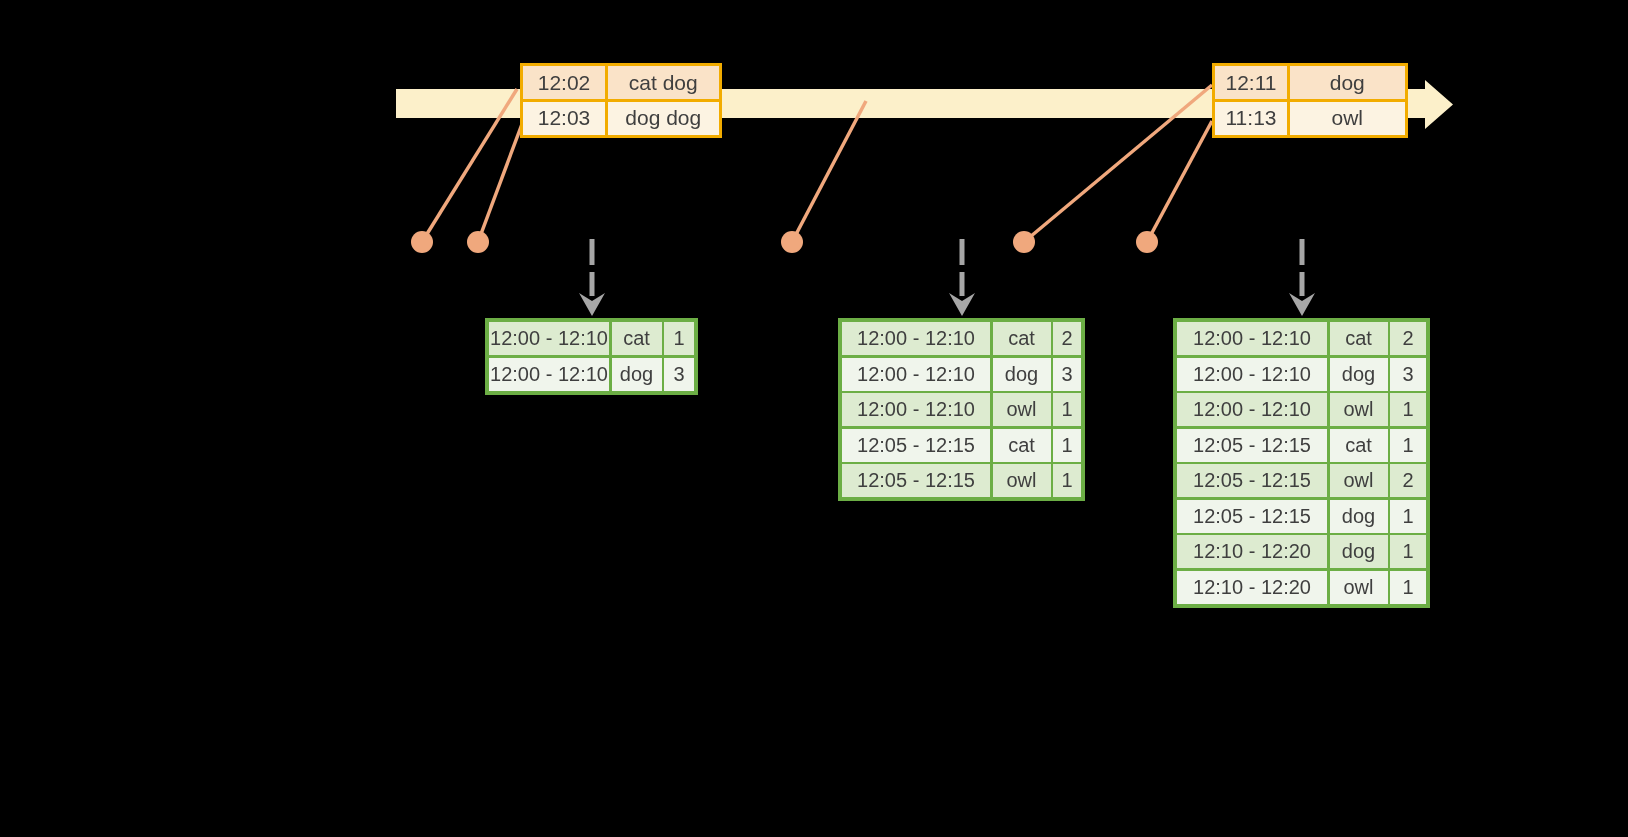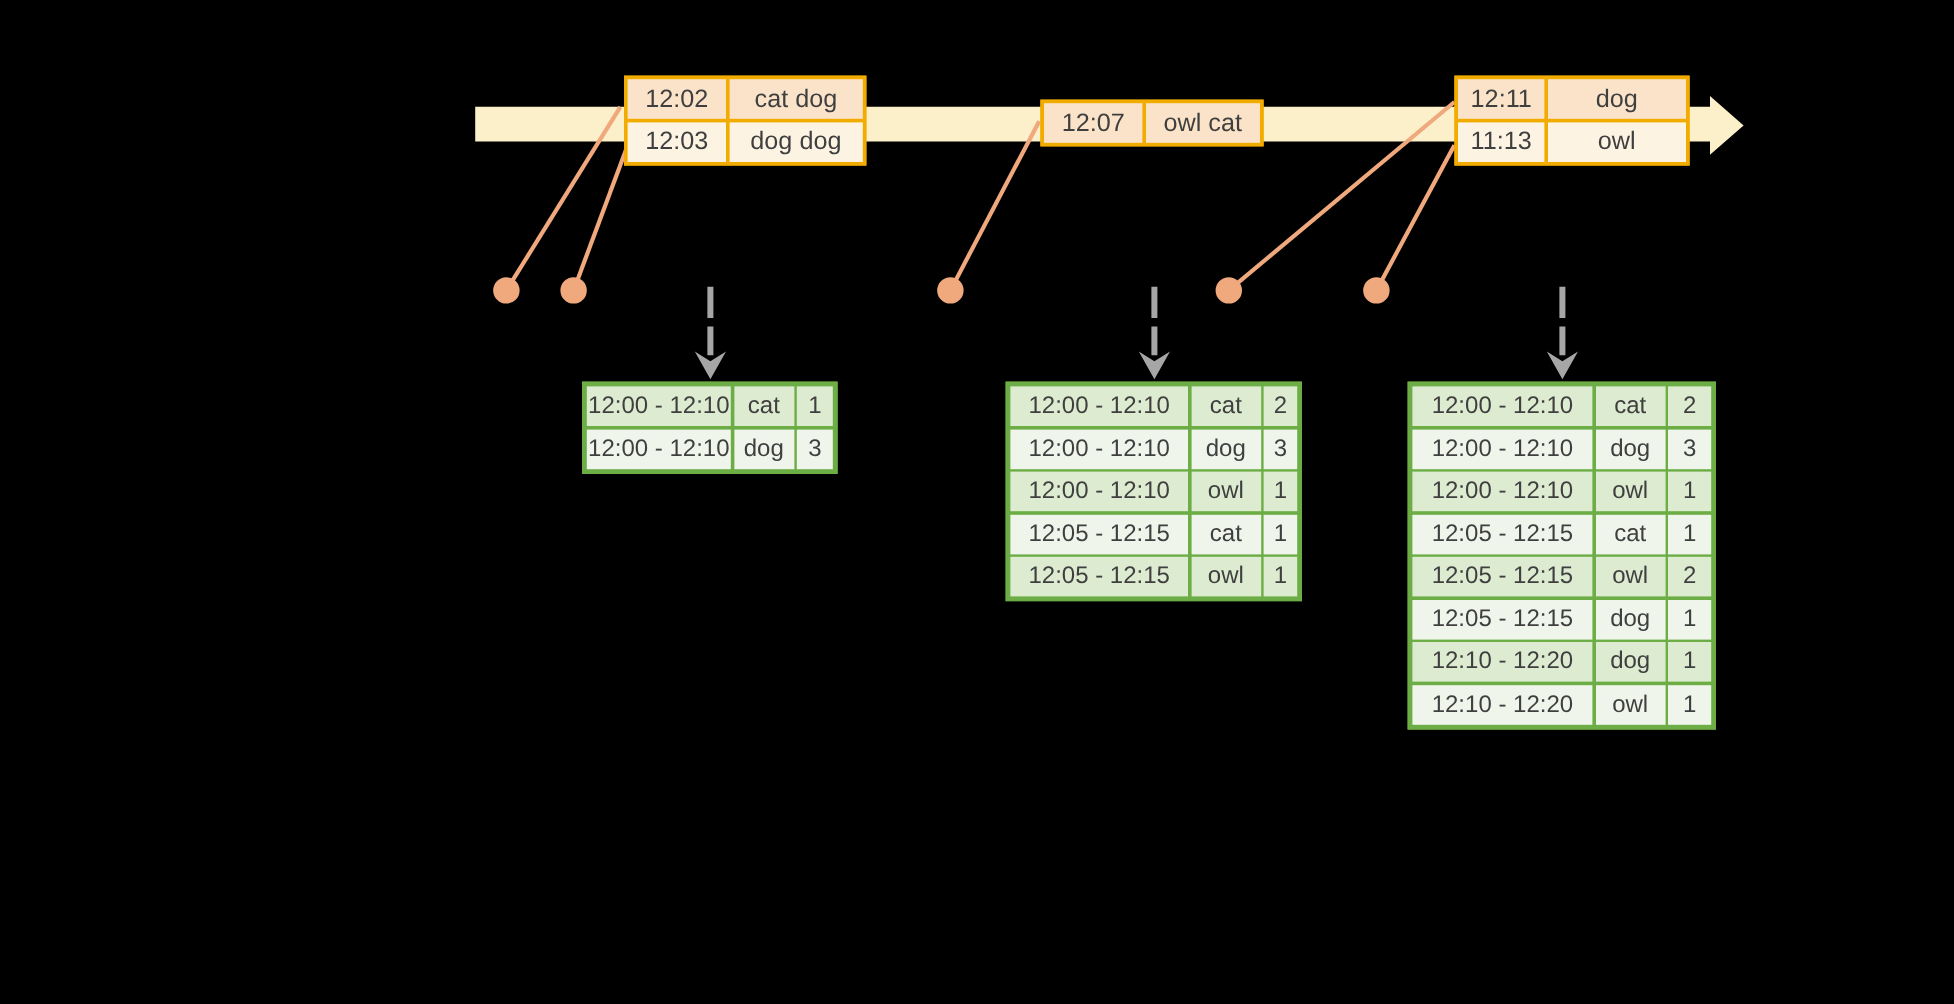--- a/index.html
+++ b/index.html
@@ -109,24 +109,20 @@
     </g>
   </svg>
 
   <div class="etable" style="left:520px; top:63px; width:202px; grid-template-columns:82px 1fr;">
       <div class="ecell alt">12:02</div>
       <div class="ecell alt">cat dog</div>
       <div class="ecell">12:03</div>
       <div class="ecell">dog dog</div>
     </div>
 
-  <div class="etable" style="left:867px; top:83px; width:186px; grid-template-columns:82px 1fr;">
-      <div class="ecell alt">12:07</div>
-      <div class="ecell alt">owl cat</div>
-    </div>
 
   <div class="etable" style="left:1212px; top:63px; width:196px; grid-template-columns:72px 1fr;">
       <div class="ecell alt">12:11</div>
       <div class="ecell alt">dog</div>
       <div class="ecell">11:13</div>
       <div class="ecell">owl</div>
     </div>
 
   <div class="gtable" style="left:485px; top:318px; width:213px; grid-template-columns:120px 50px 1fr;">
       <div class="gcell alt">12:00 - 12:10</div>

